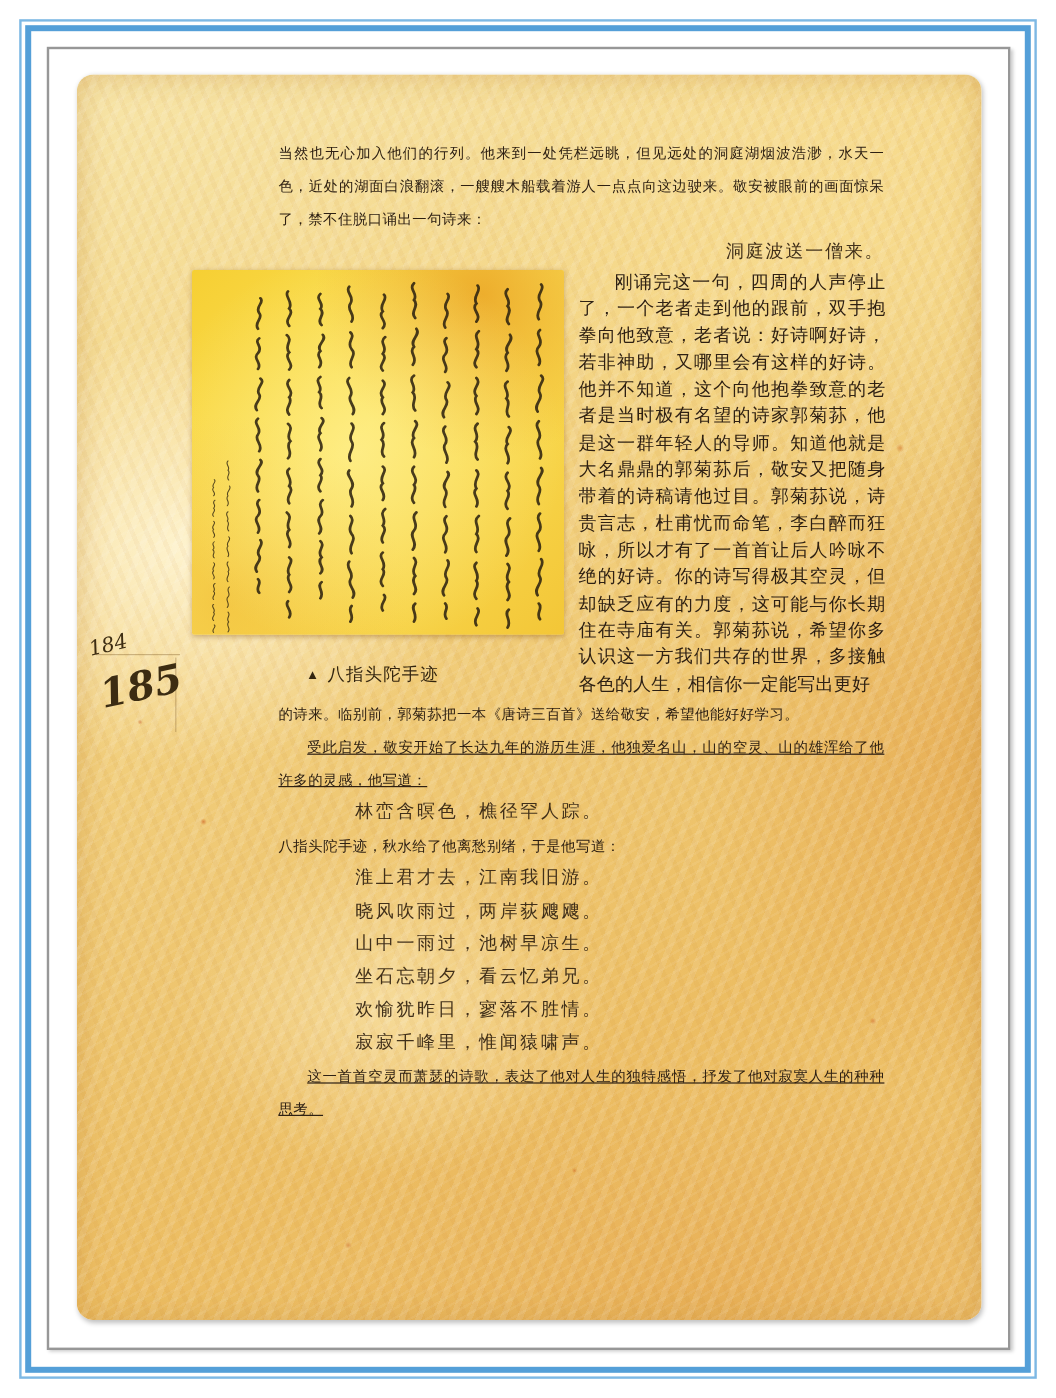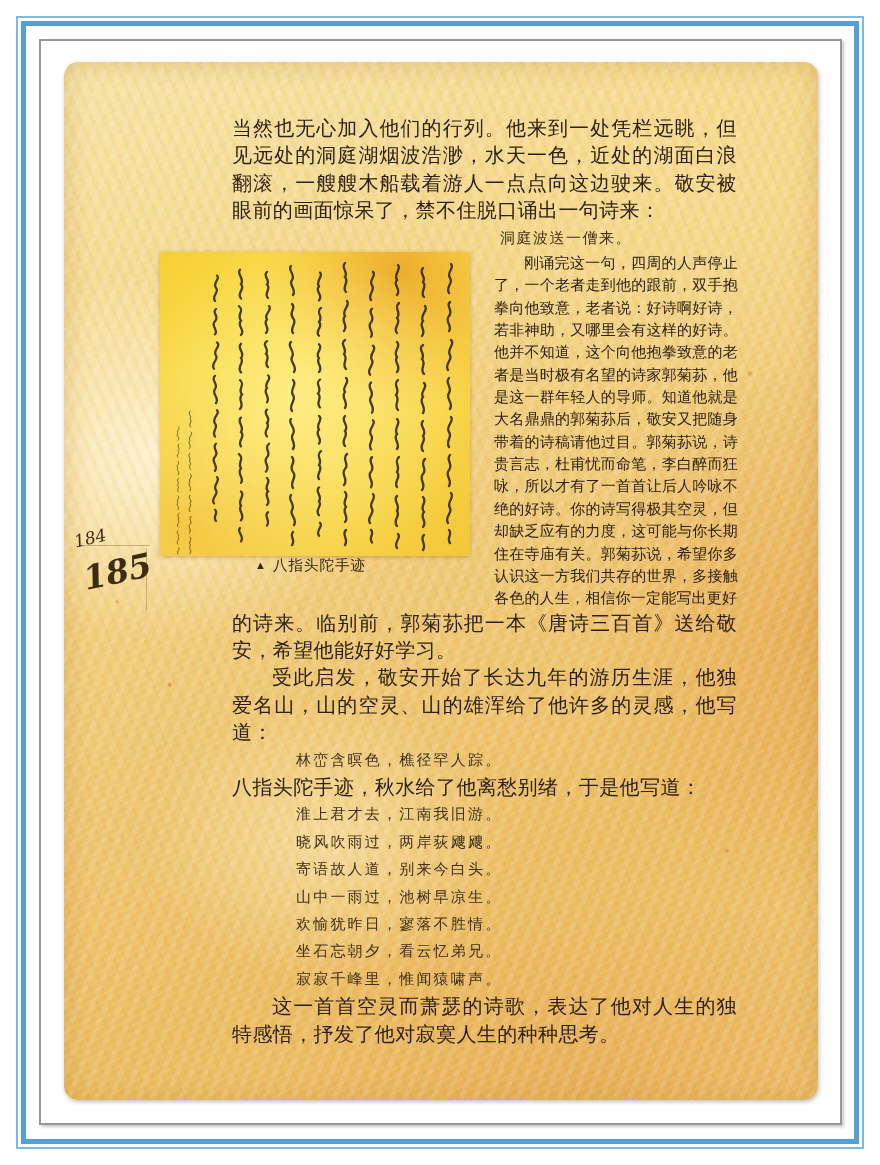--- a/index.html
+++ b/index.html
@@ -38,33 +38,33 @@
       radial-gradient(3px 3px at 55% 88%, rgba(198,78,22,.4), rgba(198,78,22,0) 70%),
       radial-gradient(4px 4px at 30% 94%, rgba(198,78,22,.35), rgba(198,78,22,0) 70%);}
   
   .folio{position:absolute;color:#3c2c12;font-style:italic;font-family:"DejaVu Serif", serif;z-index:5;}
   .folio-184{left:74px;top:528px;font-size:17px;transform:rotate(-13deg);}
   .folio-185{left:83px;top:552px;font-size:33px;font-weight:bold;transform:rotate(-12deg);}
   .folio-line-h{position:absolute;left:80px;top:545px;width:70px;height:1px;background:rgba(125,92,40,.38);z-index:4;}
   .folio-line-v{position:absolute;left:146px;top:548px;width:1px;height:62px;background:rgba(125,92,40,.34);z-index:4;}
   
   .content{position:absolute;left:160px;top:115px;width:578px;color:#2e2013;z-index:3;}
-  .para{margin:0 0 0 72px;width:505px;font-size:20px;line-height:27.4px;text-align:justify;letter-spacing:.4px;}
-  .para.indent{text-indent:2em;}
+  .para{margin:0 0 0 72px;width:505px;font-size:12px;line-height:27.4px;text-align:justify;letter-spacing:.4px;}
+  .para.indent{text-indent:2em;text-decoration:underline;}
   .poemline{margin-left:72px;width:505px;font-size:15px;line-height:27.4px;color:#41301a;
     letter-spacing:2.2px;padding-left:64px;box-sizing:border-box;}
-  .poemline.deep{padding-left:268px;letter-spacing:1.5px;}
+  .poemline.deep{padding-left:268px;letter-spacing:1.5px;text-align:right;}
   
   .two-col{display:flex;width:578px;align-items:flex-start;}
   .figure{width:312px;flex:0 0 312px;}
   .callig{display:block;width:310px;height:304px;border-radius:2px;box-shadow:0 1px 4px rgba(120,70,10,.35);}
-  .caption{padding-left:95px;font-size:14.5px;color:#33250f;
+  .caption{margin-top:24px;padding-left:95px;font-size:14.5px;color:#33250f;
     font-family:"Liberation Sans", sans-serif;letter-spacing:1px;}
   .caption .tri{font-size:11px;position:relative;top:-1px;margin-right:6px;}
-  .col-right{flex:1;margin-left:22px;font-size:15px;line-height:22.35px;text-align:justify;
+  .col-right{flex:1;margin-left:10px;font-size:15px;line-height:22.35px;text-align:justify;
     letter-spacing:.2px;text-indent:2em;}
 </style>
 </head>
 <body>
 
 <div class="frame-blue-outer"></div>
 <div class="frame-blue-inner"></div>
 <div class="frame-gray"></div>
 
 <div class="parchment"></div>
@@ -136,23 +136,22 @@
   <p class="para">的诗来。临别前，郭菊荪把一本《唐诗三百首》送给敬安，希望他能好好学习。</p>
 
   <p class="para indent">受此启发，敬安开始了长达九年的游历生涯，他独爱名山，山的空灵、山的雄浑给了他许多的灵感，他写道：</p>
 
   <div class="poemline">林峦含暝色，樵径罕人踪。</div>
 
   <p class="para">八指头陀手迹，秋水给了他离愁别绪，于是他写道：</p>
 
   <div class="poemline">淮上君才去，江南我旧游。</div>
   <div class="poemline">晓风吹雨过，两岸荻飕飕。</div>
-  <div class="poemline">寄语故人道，别来今白头。</div>
 
 
   <div class="poemline">山中一雨过，池树早凉生。</div>
+  <div class="poemline">坐石忘朝夕，看云忆弟兄。</div>
   <div class="poemline">欢愉犹昨日，寥落不胜情。</div>
-  <div class="poemline">坐石忘朝夕，看云忆弟兄。</div>
   <div class="poemline">寂寂千峰里，惟闻猿啸声。</div>
 
   <p class="para indent">这一首首空灵而萧瑟的诗歌，表达了他对人生的独特感悟，抒发了他对寂寞人生的种种思考。</p>
 
 </div>
 
 </body></html>

